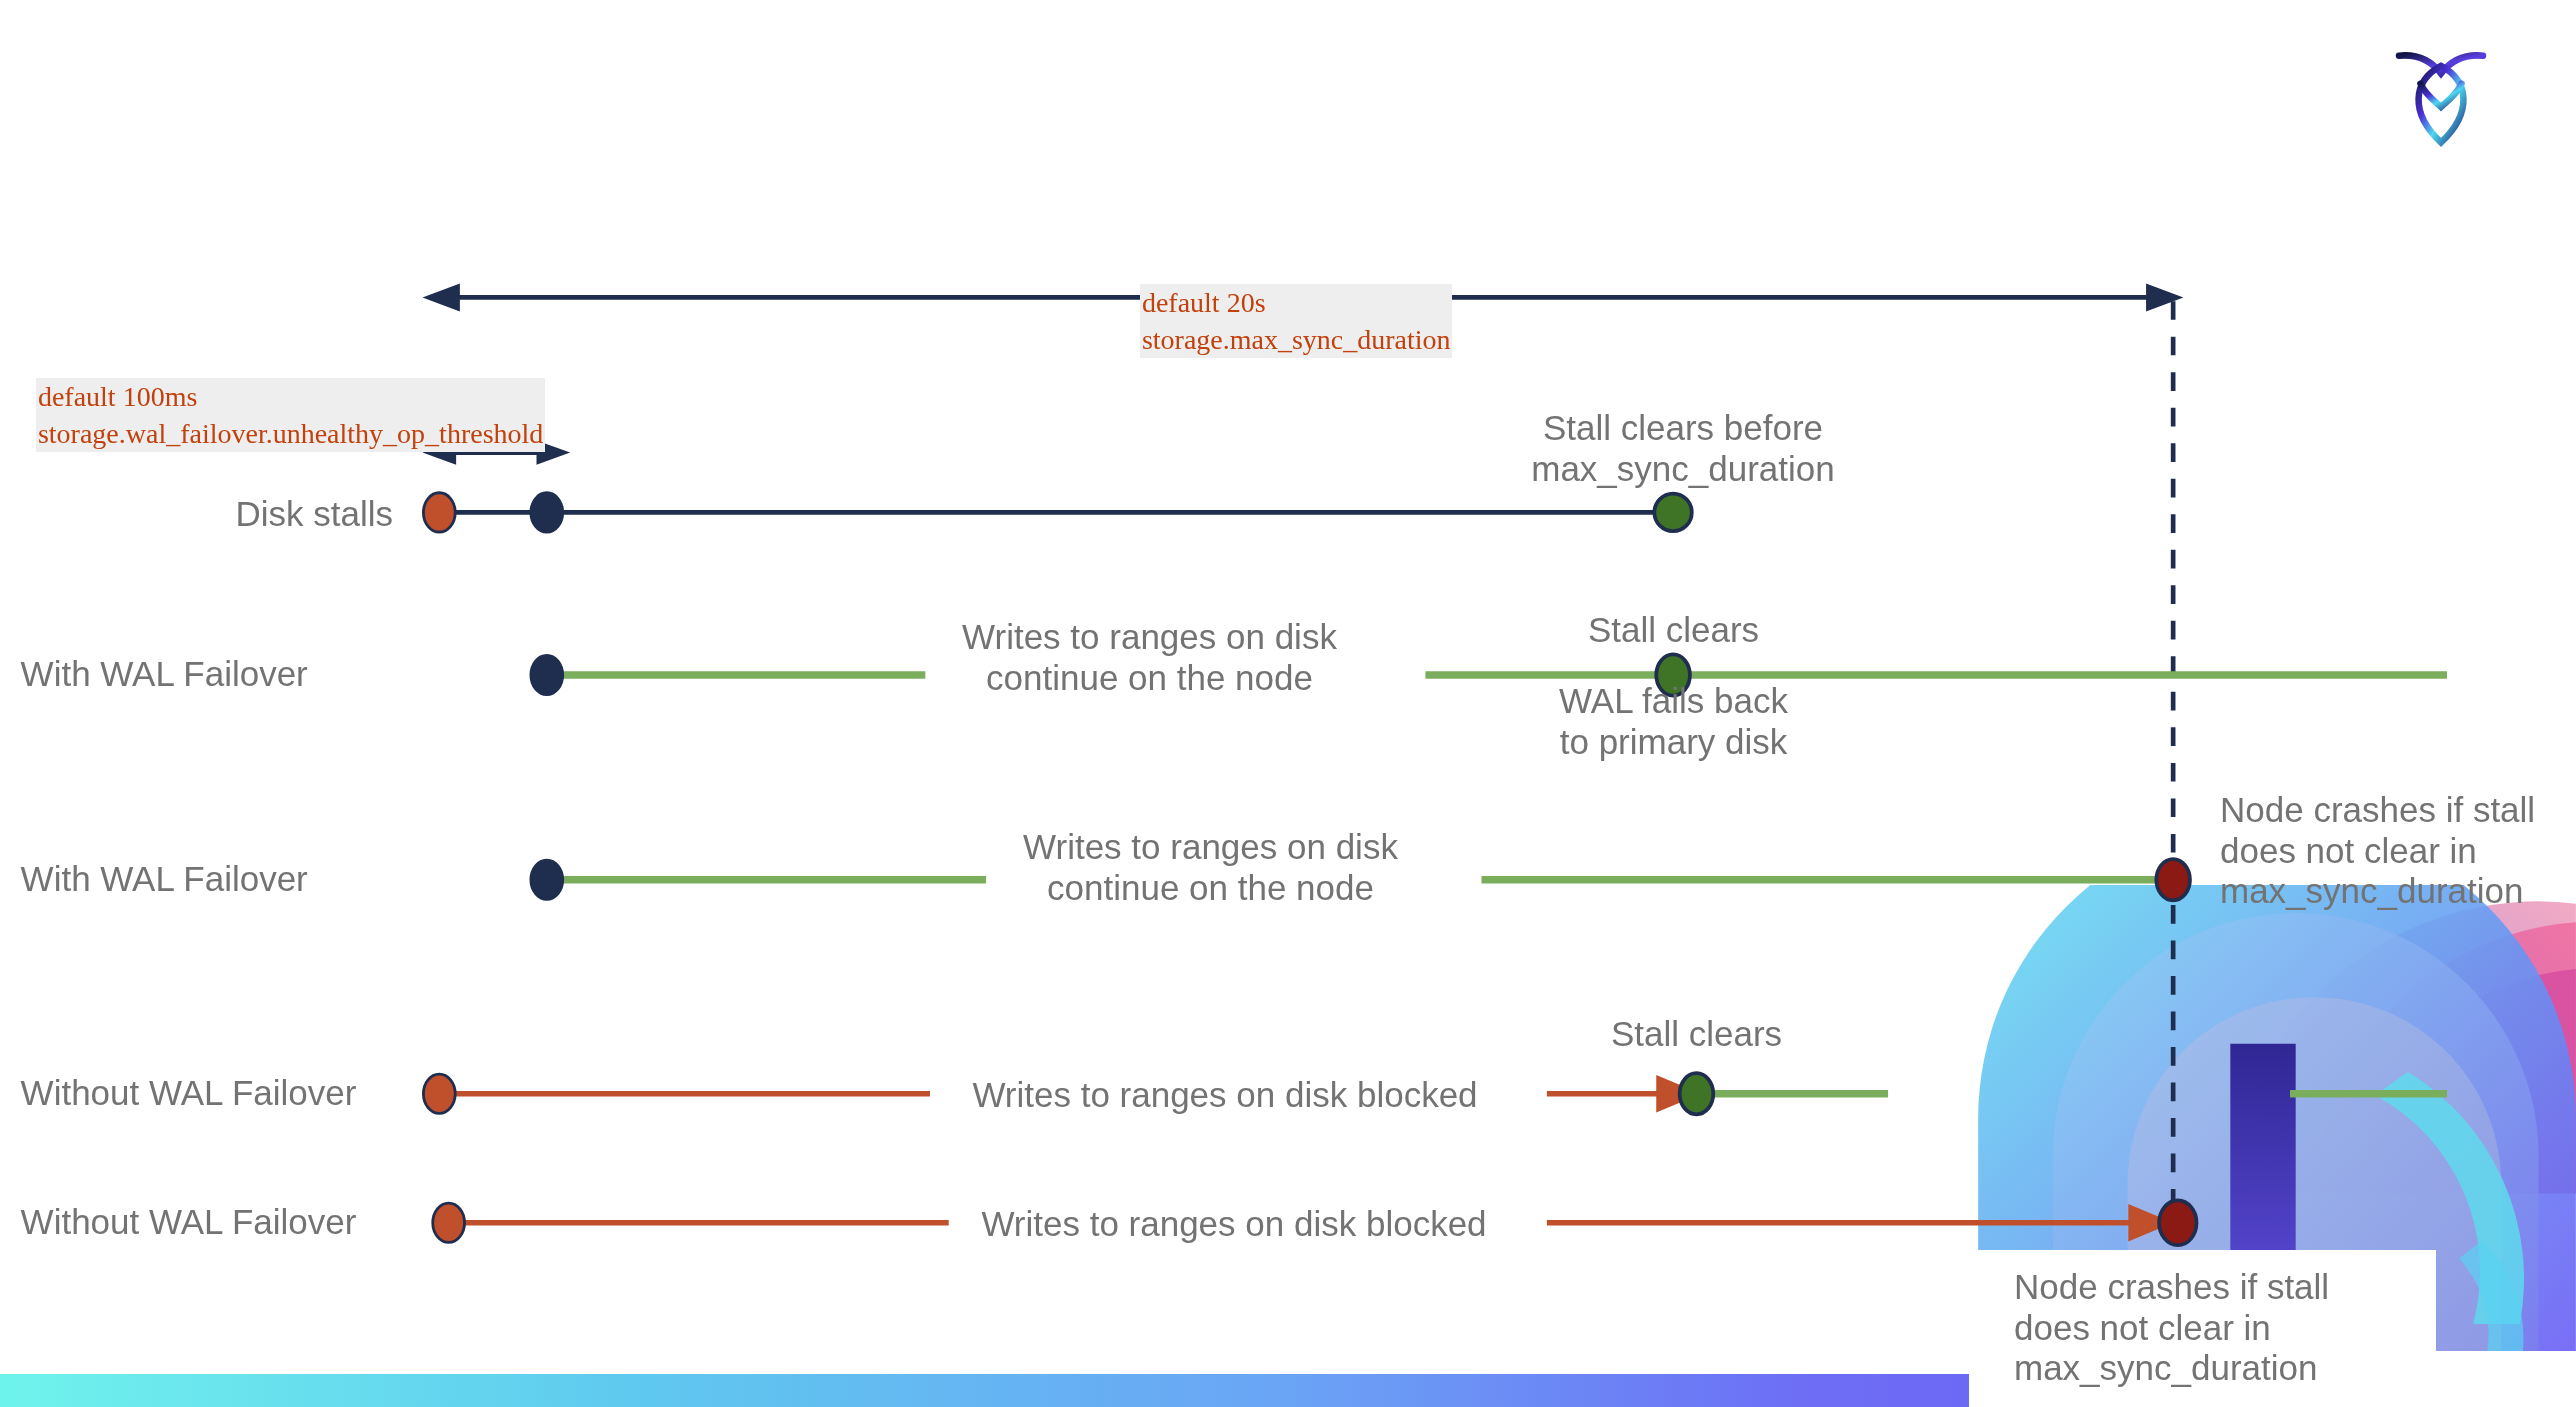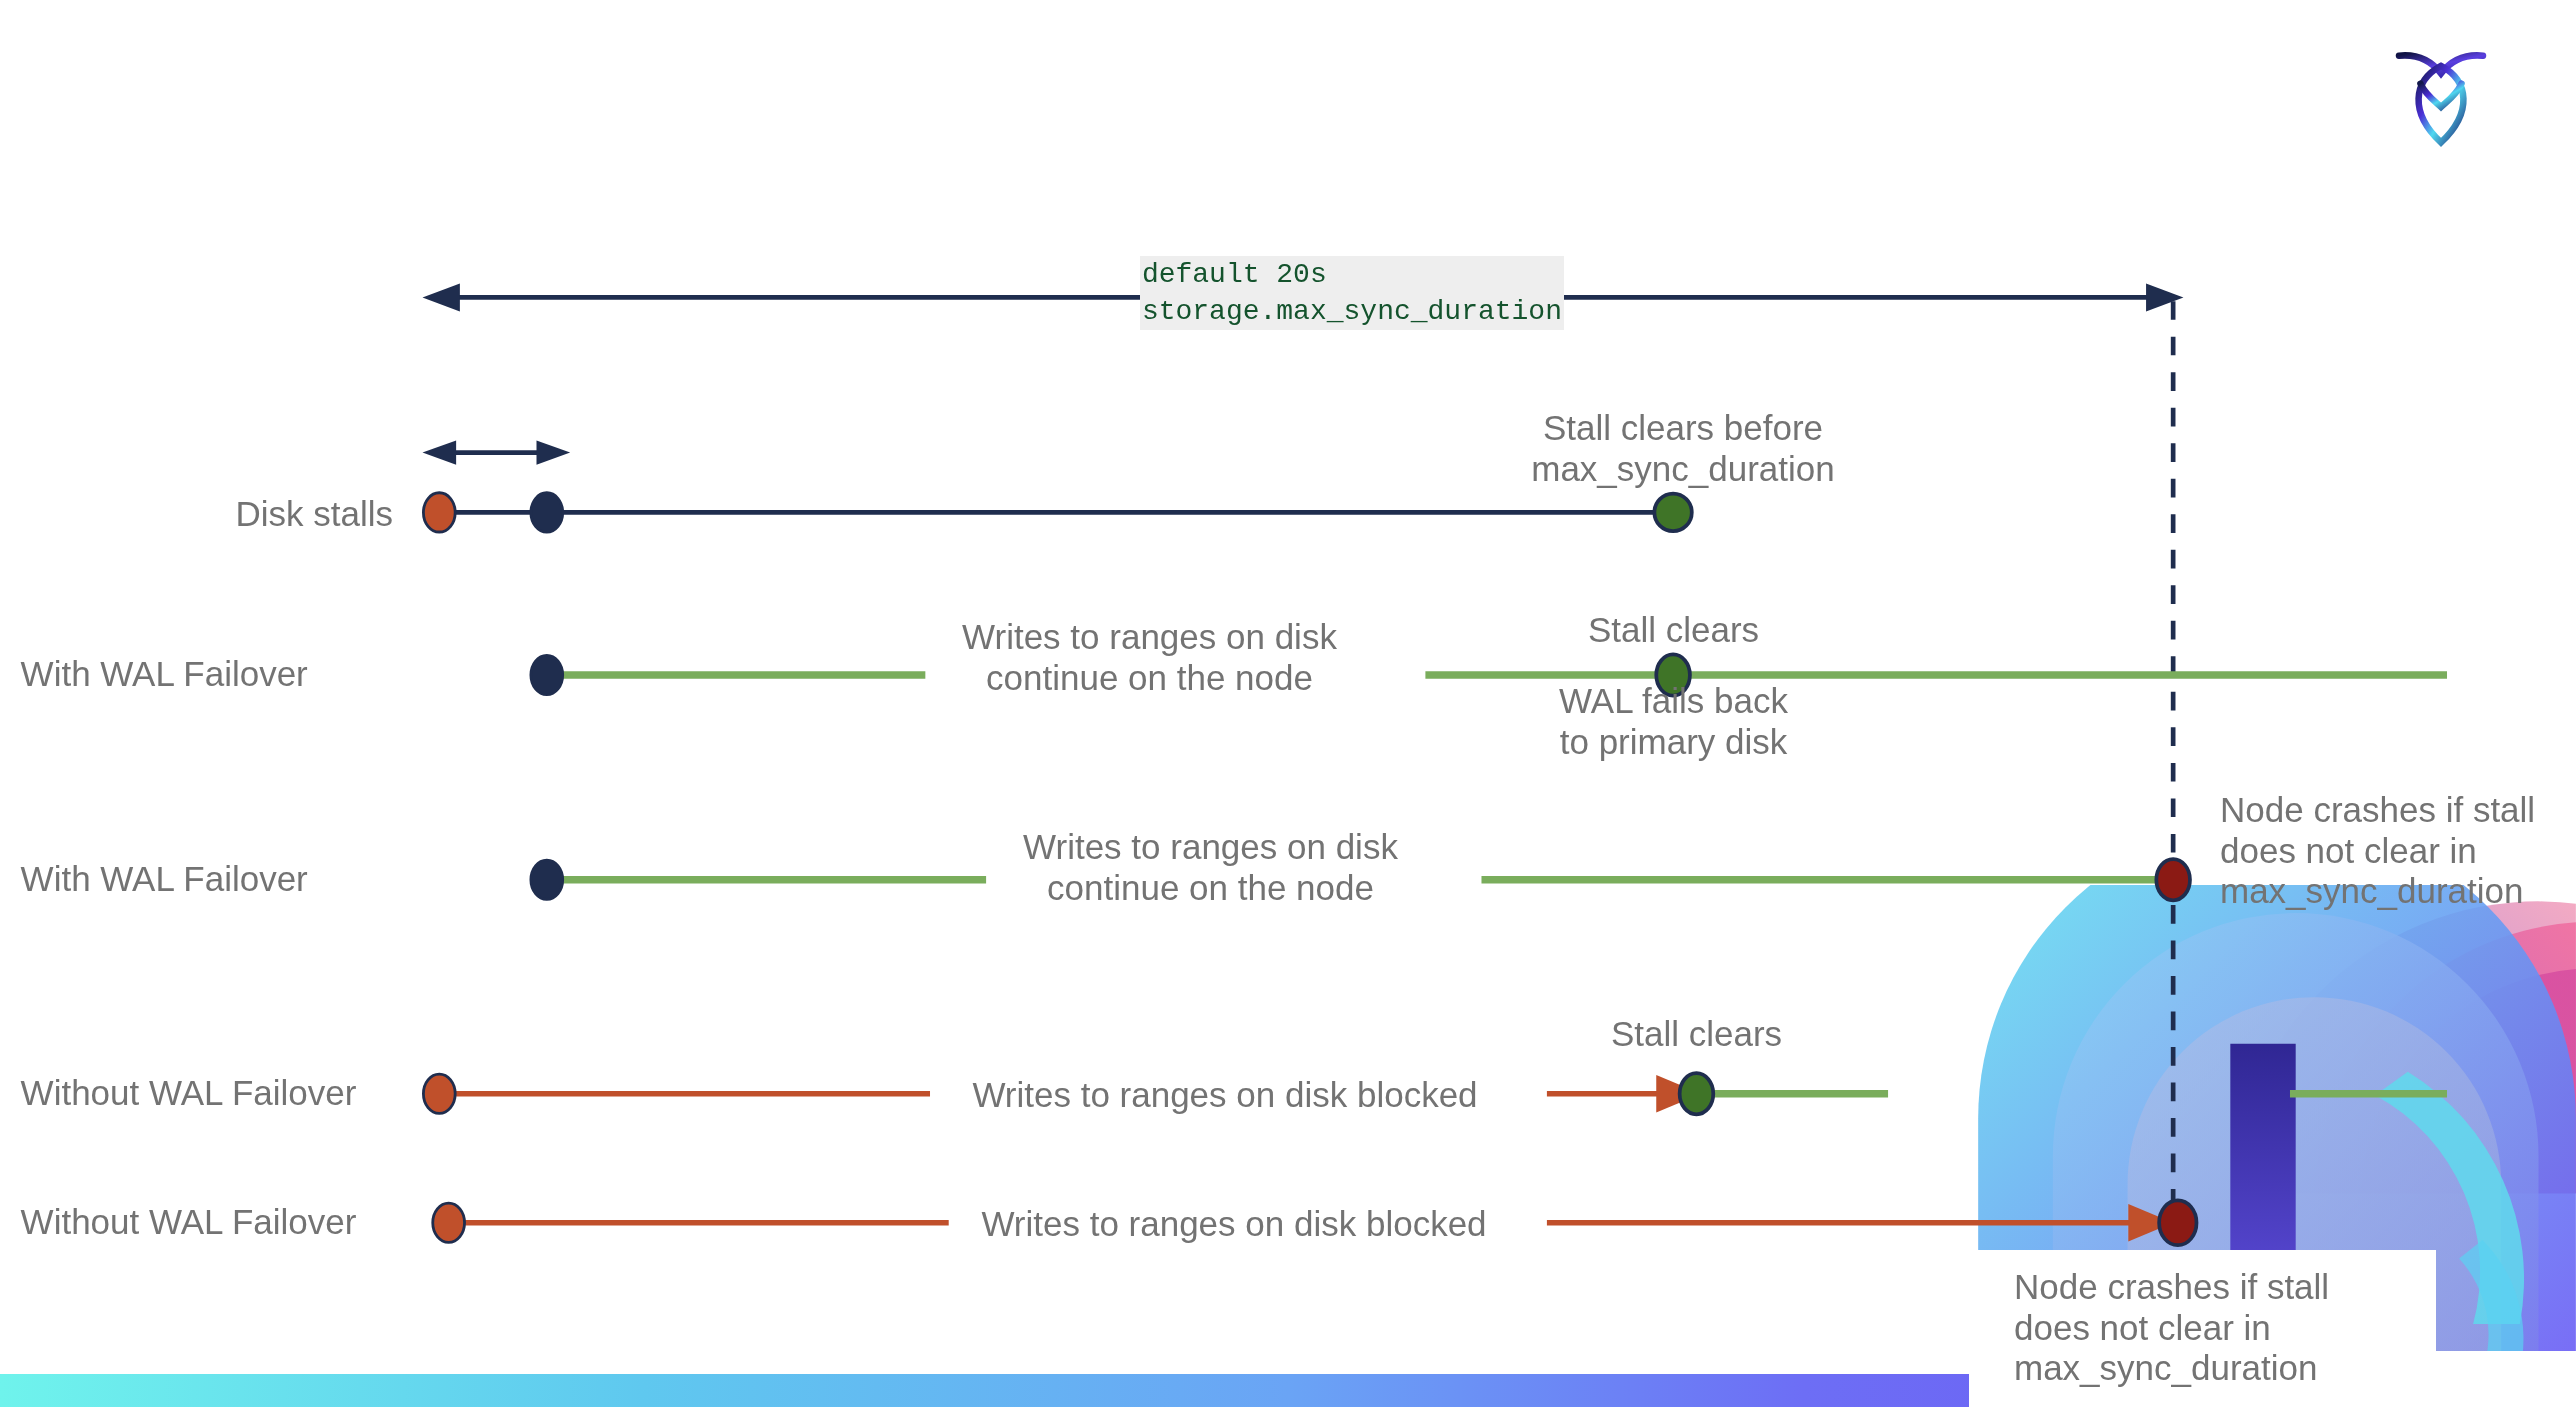--- a/index.html
+++ b/index.html
@@ -53,27 +53,28 @@
     width: 351px; height: 57px;
     background: #ffffff;
   }
 
   
   .vec { position: absolute; left: 0; top: 0; width: 2576px; height: 1408px; pointer-events: none; }
 
   
   .mono {
     position: absolute;
-    font-family: Liberation Mono, monospace;
+    font-family: Liberation Serif, serif;
     font-size: 28px;
-    color: #14532d;
+    color: #c2410c;
     background: #eeeeee;
     line-height: 1.33;
     white-space: pre;
     padding: 0 1.9px;
+    margin-top: 28px;
   }
 
   
   .lbl {
     position: absolute;
     font-family: "Liberation Sans Narrow","Liberation Sans", sans-serif;
     font-stretch: condensed;
     font-size: 35px;
     color: #737373;
     line-height: 1.16;
@@ -212,20 +213,22 @@
       <ellipse cx="2330" cy="1308" rx="20" ry="24" fill="#8b1a14" stroke="#1f2d4e" stroke-width="4"></ellipse>
     </g>
   </svg>
 
   <div class="whitebox"></div>
   <div class="whitebox2"></div>
 
   <div class="mono" style="left:1140px; top:256px;"><span>default 20s</span>
 <span>storage.max_sync_duration</span></div>
 
+  <div class="mono" style="left:36px; top:350px;"><span>default 100ms</span>
+<span>storage.wal_failover.unhealthy_op_threshold</span></div>
 
   <div class="lbl r" style="left:0px; top:494px; width:393px;">Disk stalls</div>
 
   <div class="lbl l" style="left:20.6px; top:654px; width:486px;">With WAL Failover</div>
 
   <div class="lbl l" style="left:20.6px; top:859px; width:486px;">With WAL Failover</div>
 
   <div class="lbl l" style="left:20.6px; top:1073px; width:486px;">Without WAL Failover</div>
 
   <div class="lbl l" style="left:20.6px; top:1202px; width:486px;">Without WAL Failover</div>

